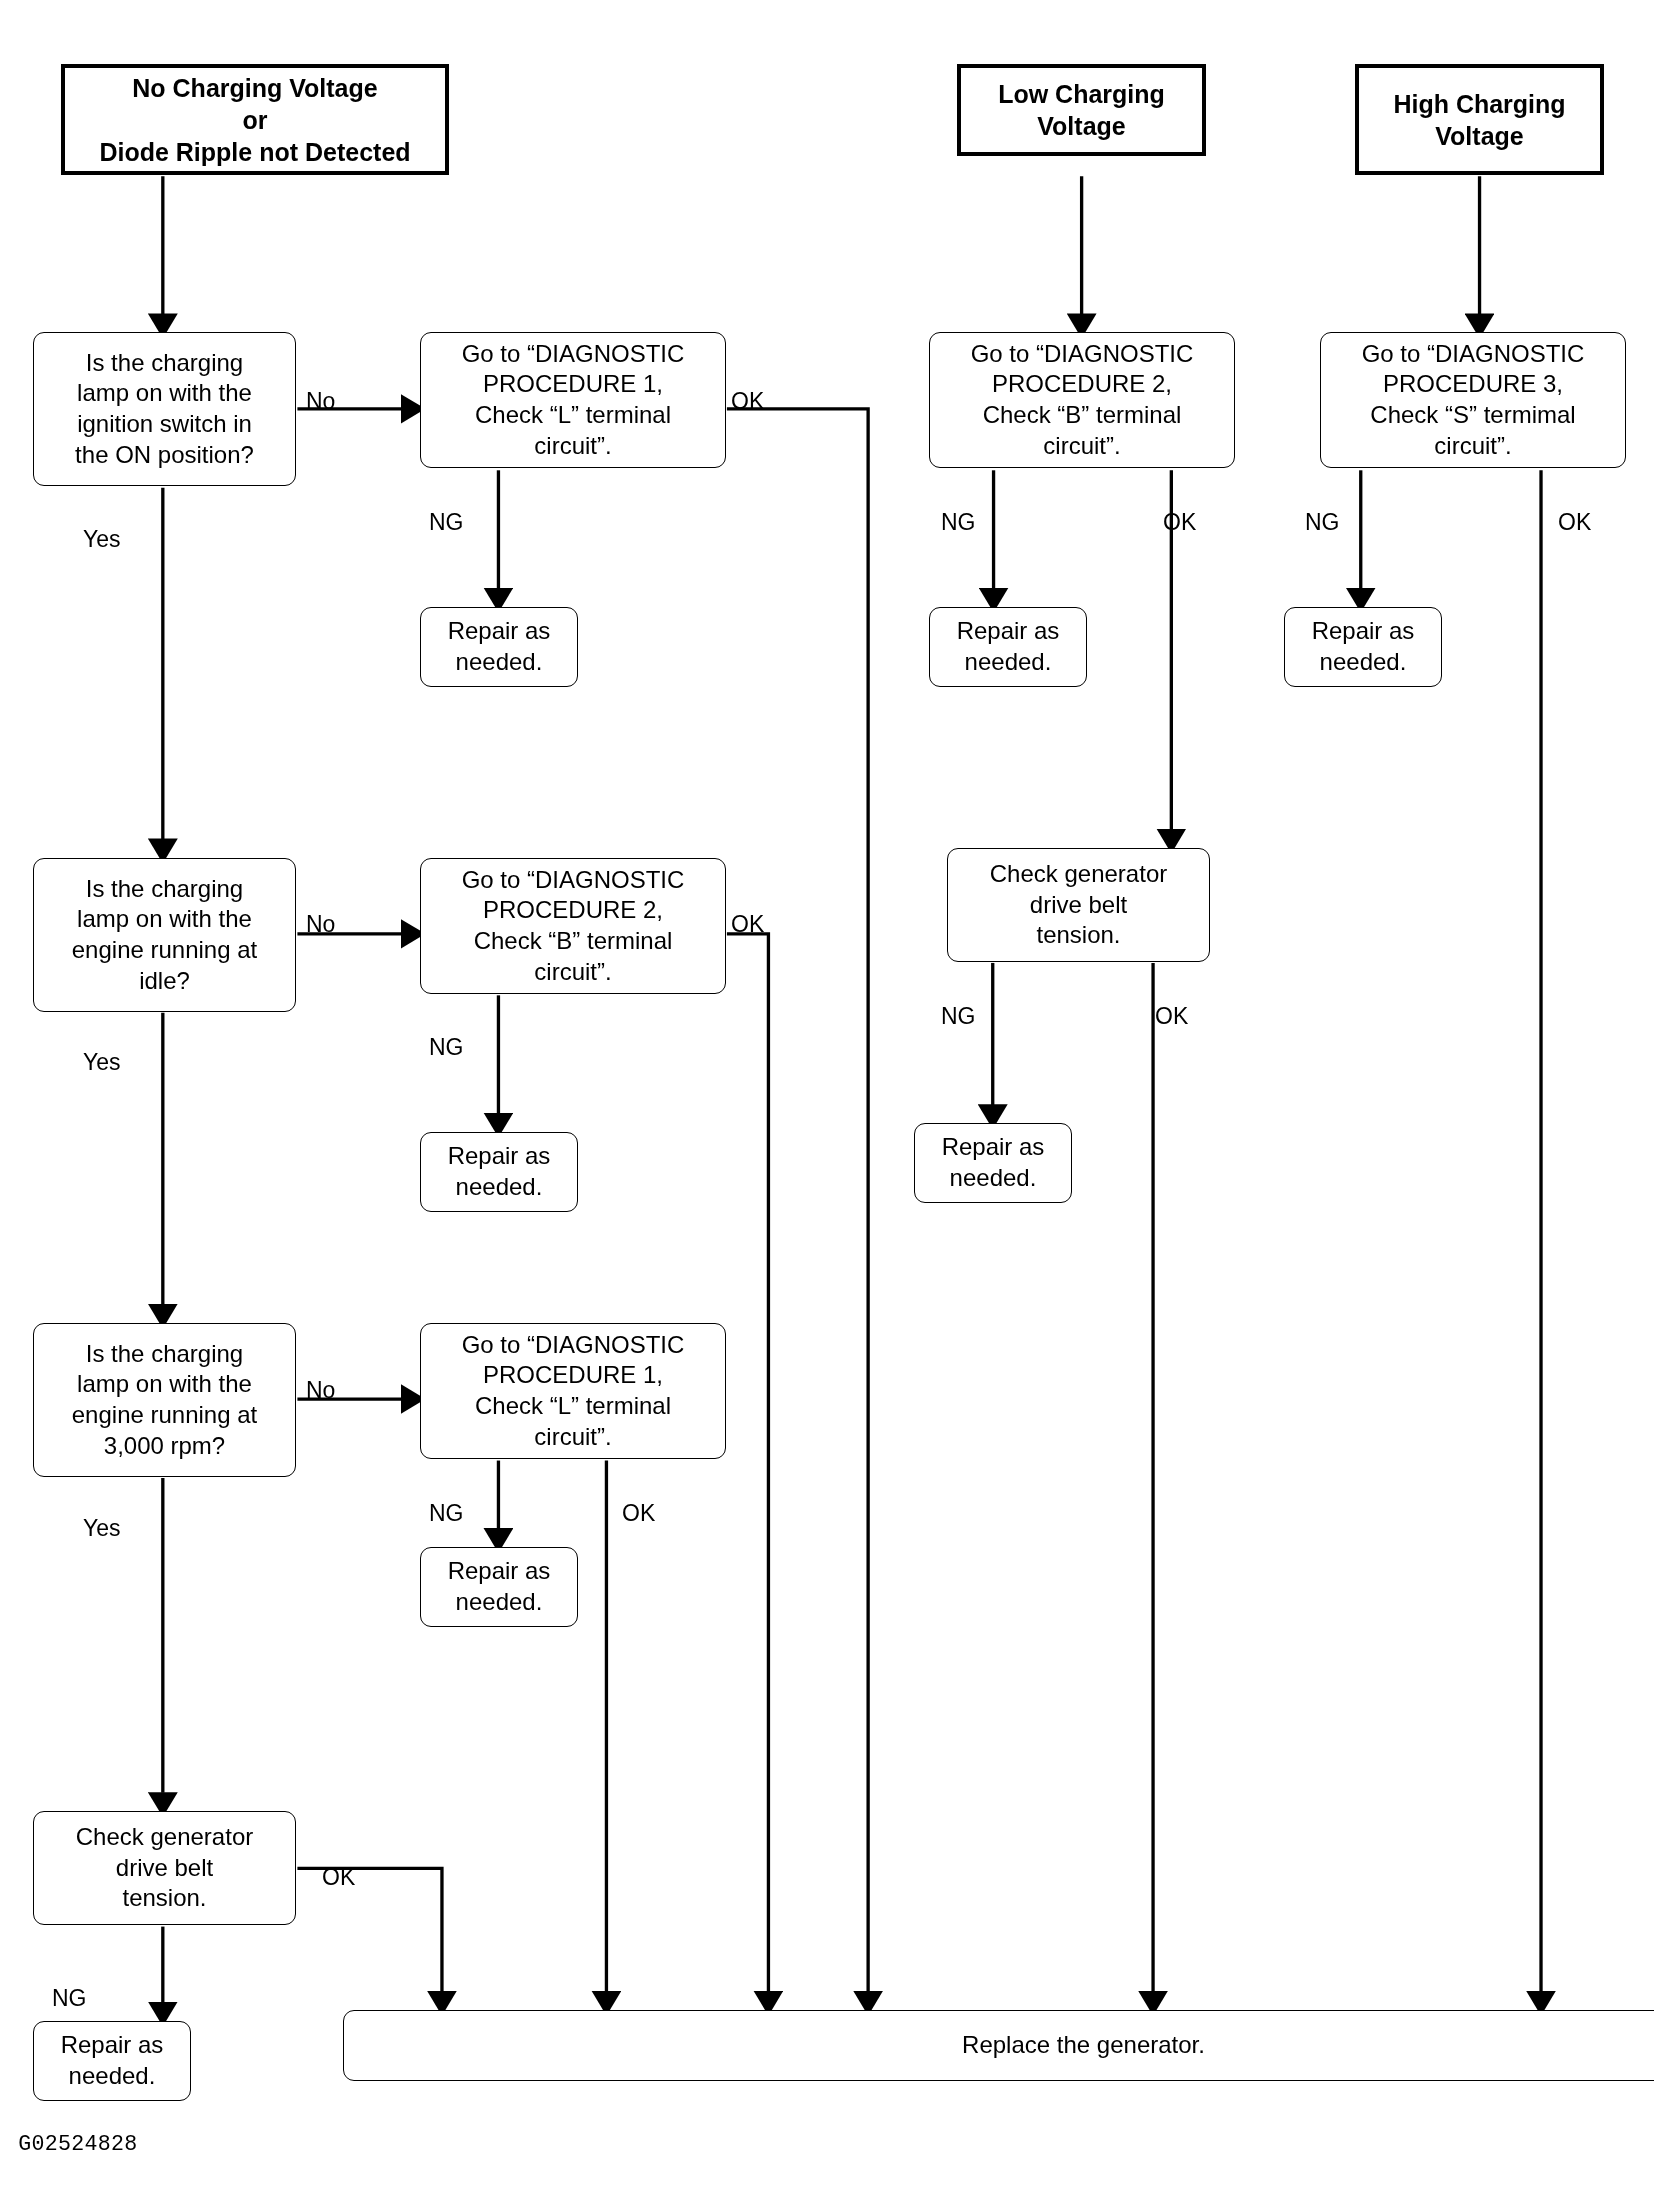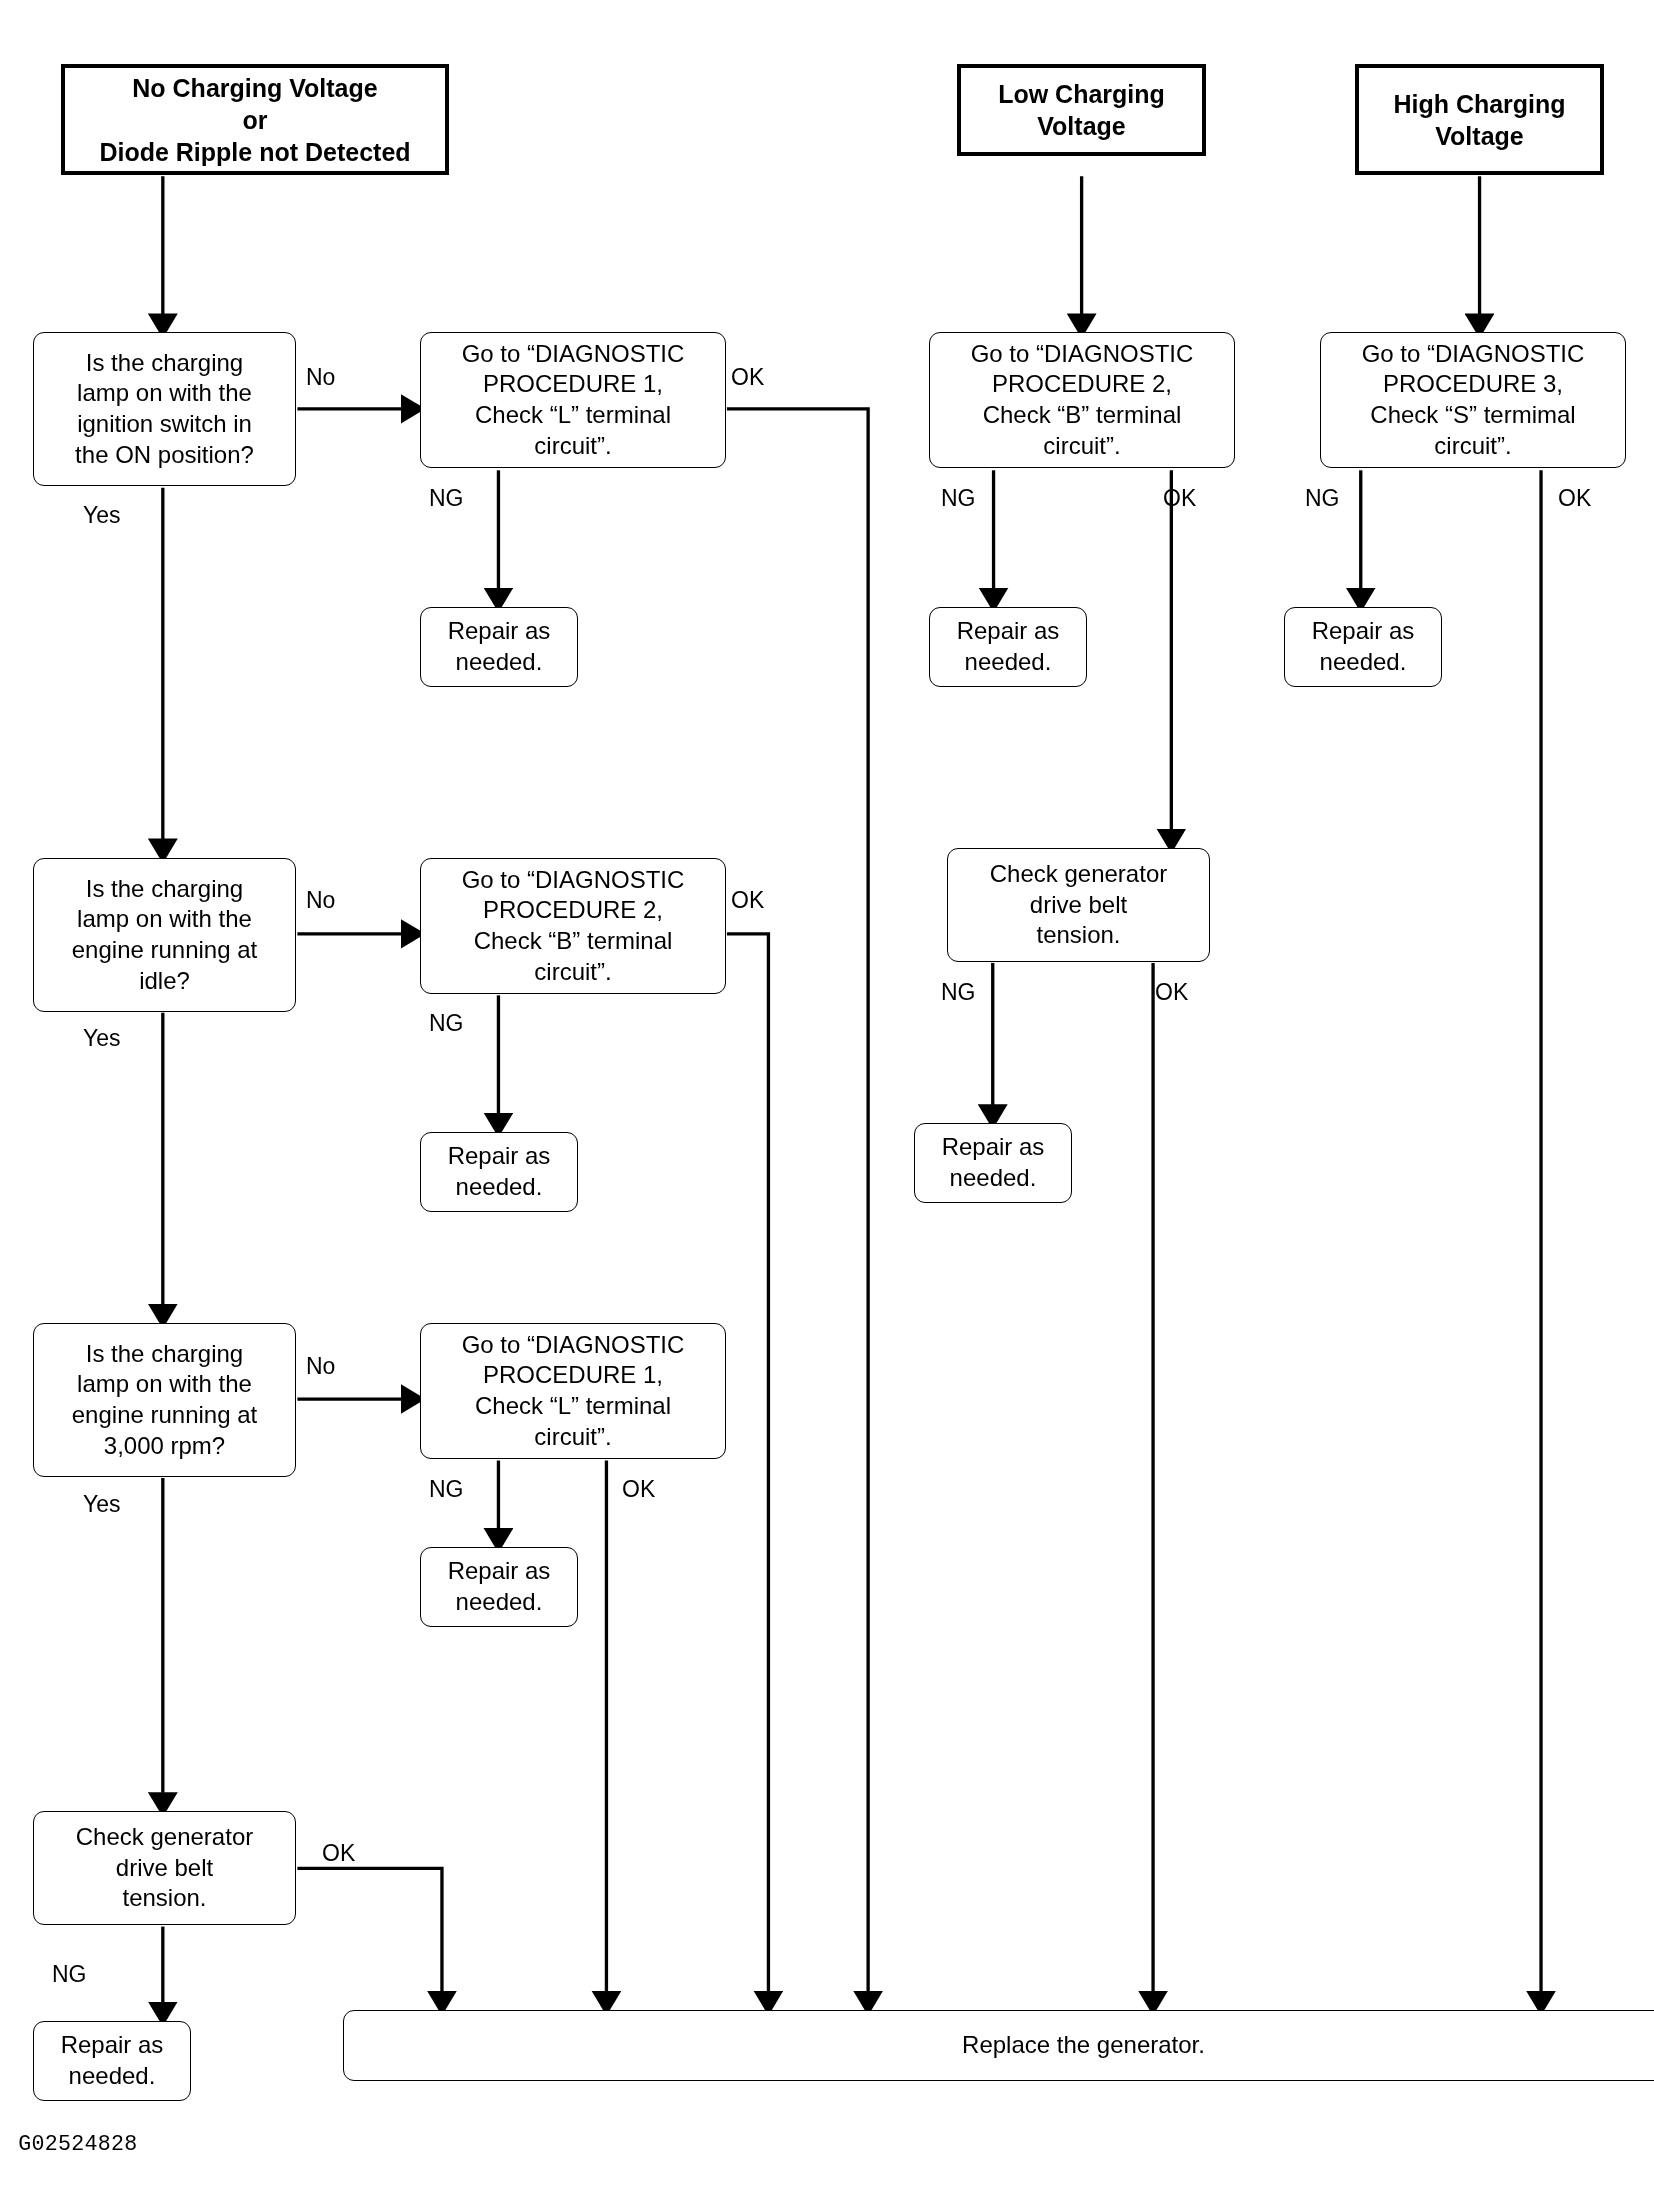--- a/index.html
+++ b/index.html
@@ -4,21 +4,21 @@
 <style>
   html,body{margin:0;padding:0;background:#ffffff;}
   body{font-family:"Liberation Sans", sans-serif;}
   #page{position:relative;width:1654px;height:2205px;background:#ffffff;overflow:hidden;}
   #wires{position:absolute;left:0;top:0;width:1654px;height:2205px;}
   .node{position:absolute;box-sizing:border-box;background:#ffffff;border:1.7px solid #000000;
         display:flex;align-items:center;justify-content:center;text-align:center;
         color:#000000;line-height:1.28;}
   .node.heavy{border-width:4.2px;font-weight:bold;}
   .node .txt{padding:0 5px;white-space:pre-line;}
-  .lbl{position:absolute;color:#000;font-size:23px;white-space:nowrap;}
+  .lbl{position:absolute;color:#000;font-size:23px;white-space:nowrap;margin-top:24px;}
   .figid{position:absolute;color:#000;font-size:21.6px;letter-spacing:0.3px;}
   .fs30{font-size:25px;}
   .fs29{font-size:24px;border-radius:11px;}
 </style>
 </head>
 <body>
 
 <div id="page">
 
   <svg id="wires" viewBox="0 0 1991 2654" xmlns="http://www.w3.org/2000/svg">

